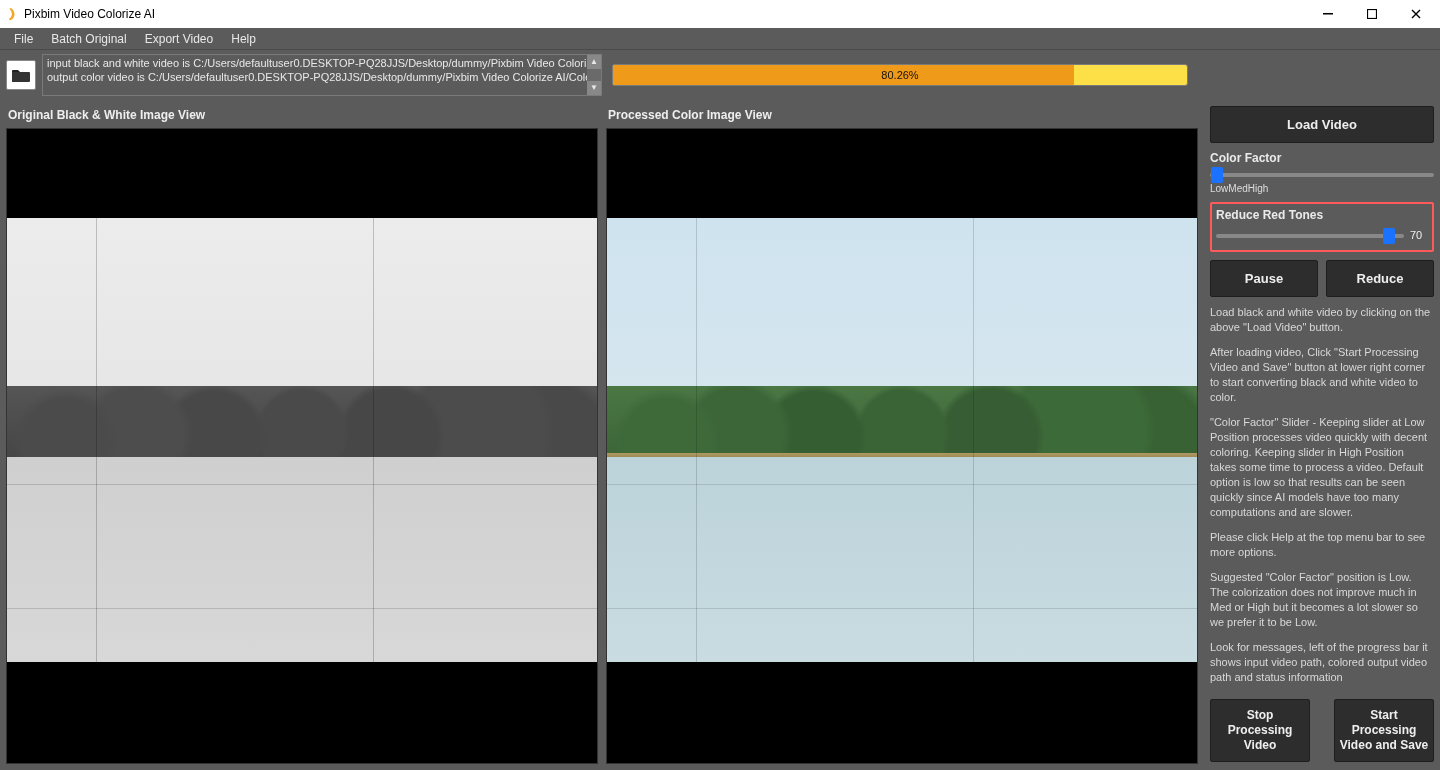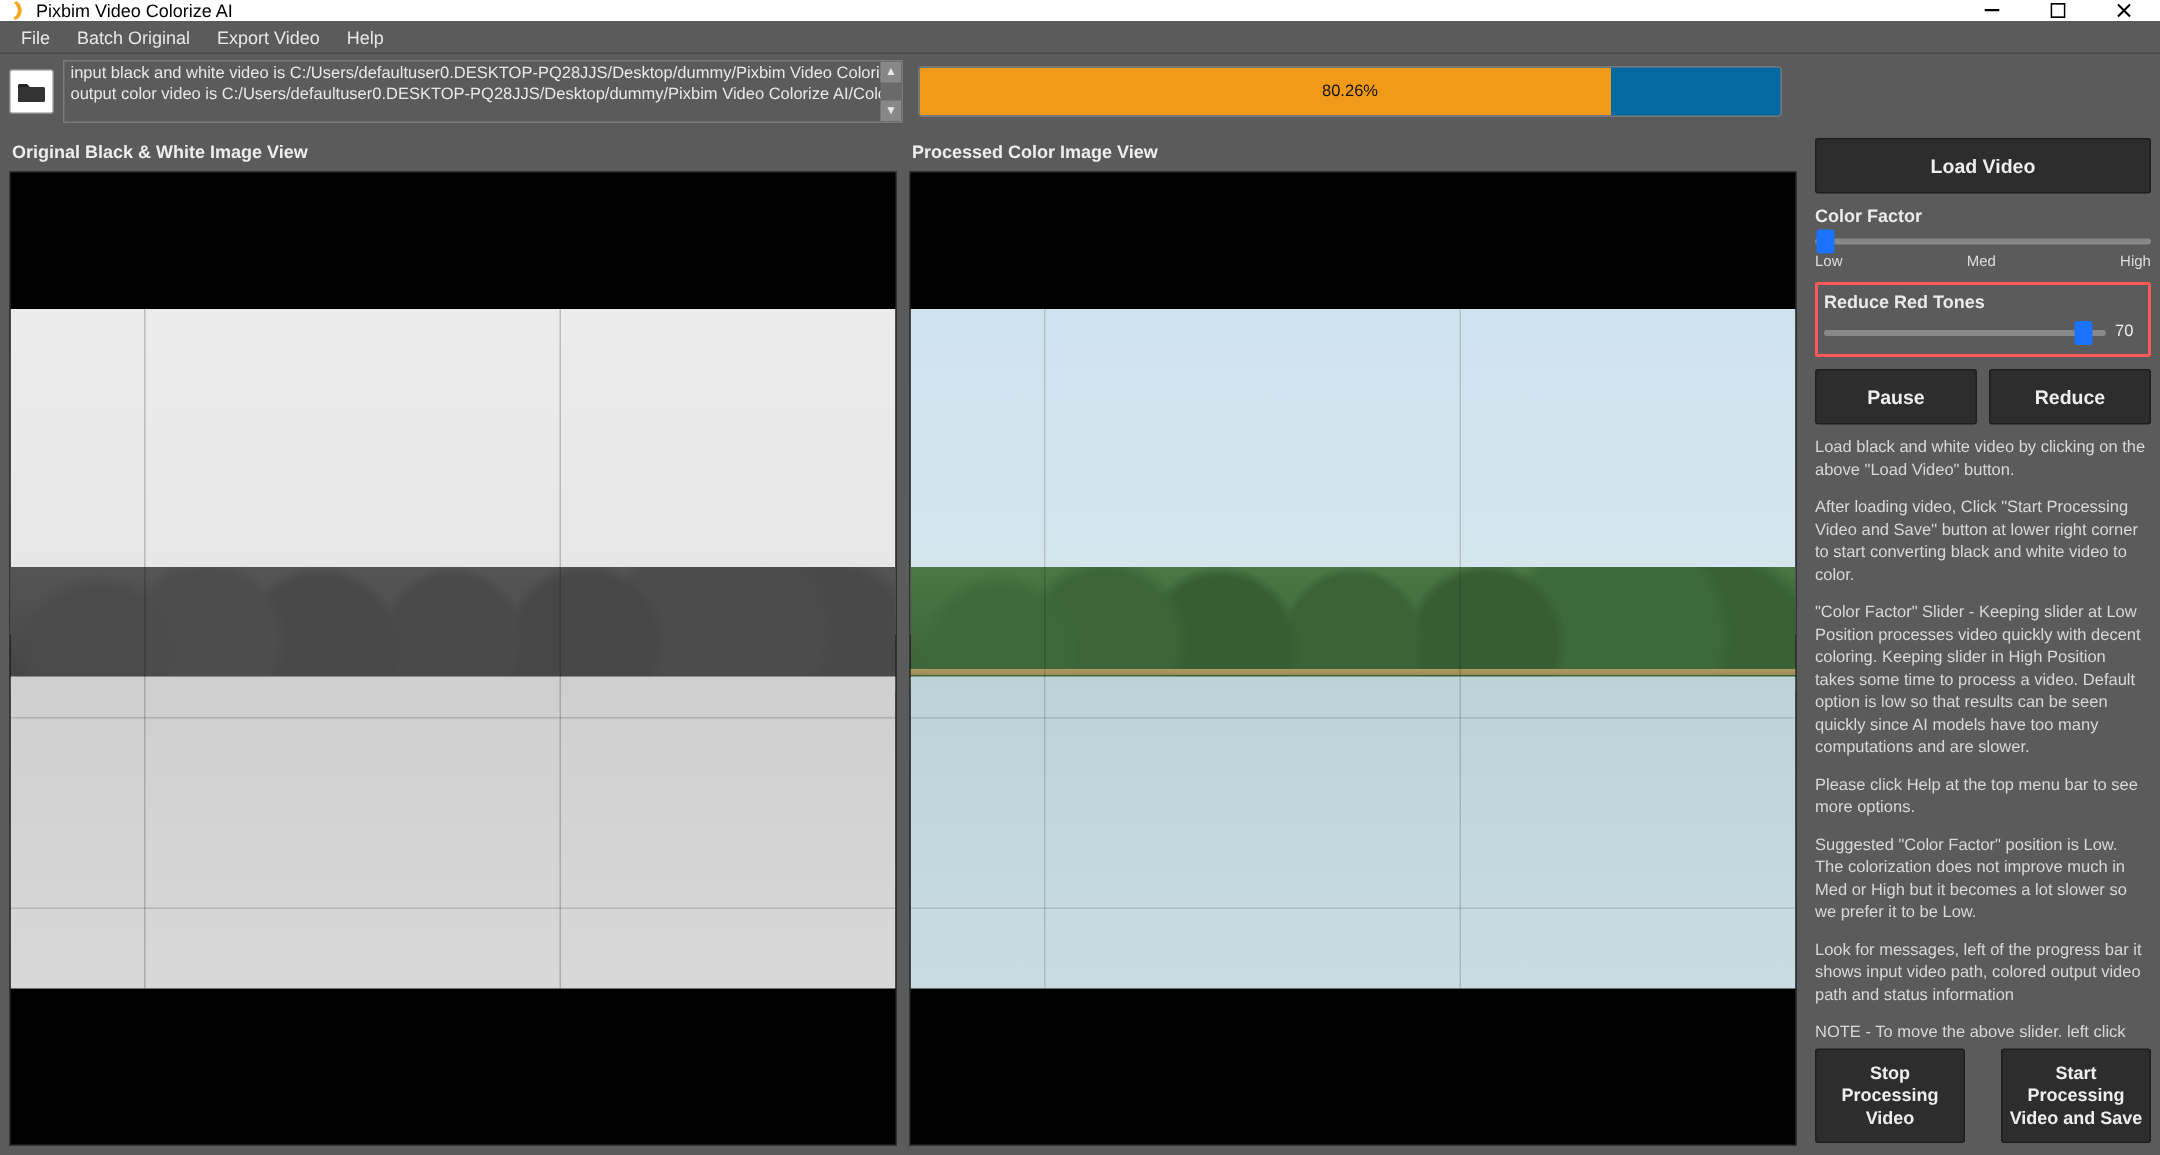--- a/index.html
+++ b/index.html
@@ -11,21 +11,21 @@
     width: 1440px;
     height: 770px;
     overflow: hidden;
     display: flex;
     flex-direction: column;
   }
   
   .titlebar {
     background: #ffffff;
     color: #000;
-    height: 14px;
+    height: 28px;
     display: flex;
     align-items: center;
     justify-content: space-between;
     padding: 0 2px 0 4px;
     font-size: 12px;
   }
   .titlebar-left { display:flex; align-items:center; gap:6px; }
   .app-icon {
     width:14px; height:14px;
     display:flex; align-items:center; justify-content:center;
@@ -80,22 +80,22 @@
     height:14px; background:#888; display:flex; align-items:center; justify-content:center;
     font-size:8px; cursor:pointer;
   }
   .progress-wrap {
     flex:1;
     display:flex; align-items:center;
     padding:0 4px;
   }
   .progress {
     width:100%;
-    height:34px;
-    background:#0369a1;
+    height:22px;
+    background:#fde047;
     border:1px solid #7a7a7a;
     border-radius:3px;
     position:relative;
     overflow:hidden;
   }
   .progress-fill {
     position:absolute; left:0; top:0; bottom:0;
     background:#f09a1a;
     width:80.26%;
   }
@@ -190,21 +190,21 @@
   .slider-row { position:relative; height:18px; }
   .slider-track {
     position:absolute; left:0; right:0; top:8px; height:4px;
     background:#888; border-radius:2px;
   }
   .slider-thumb {
     position:absolute; top:2px; width:12px; height:16px;
     background:#1a72ff; border-radius:2px;
     cursor:pointer;
   }
-  .slider-scale { display:flex; justify-content:space-between; font-size:10px; color:#ddd; }
+  .slider-scale { display:flex; font-size:10px; color:#ddd; }
   .reduce-box {
     border:2px solid #ff5a5a;
     padding:4px 4px 6px 4px;
     border-radius:2px;
   }
   .reduce-row {
     display:flex; align-items:center; gap:6px; margin-top:4px;
   }
   .reduce-row .slider-row { flex:1; }
   .val-label { font-size:11px; color:#eee; width:18px; text-align:left; }

